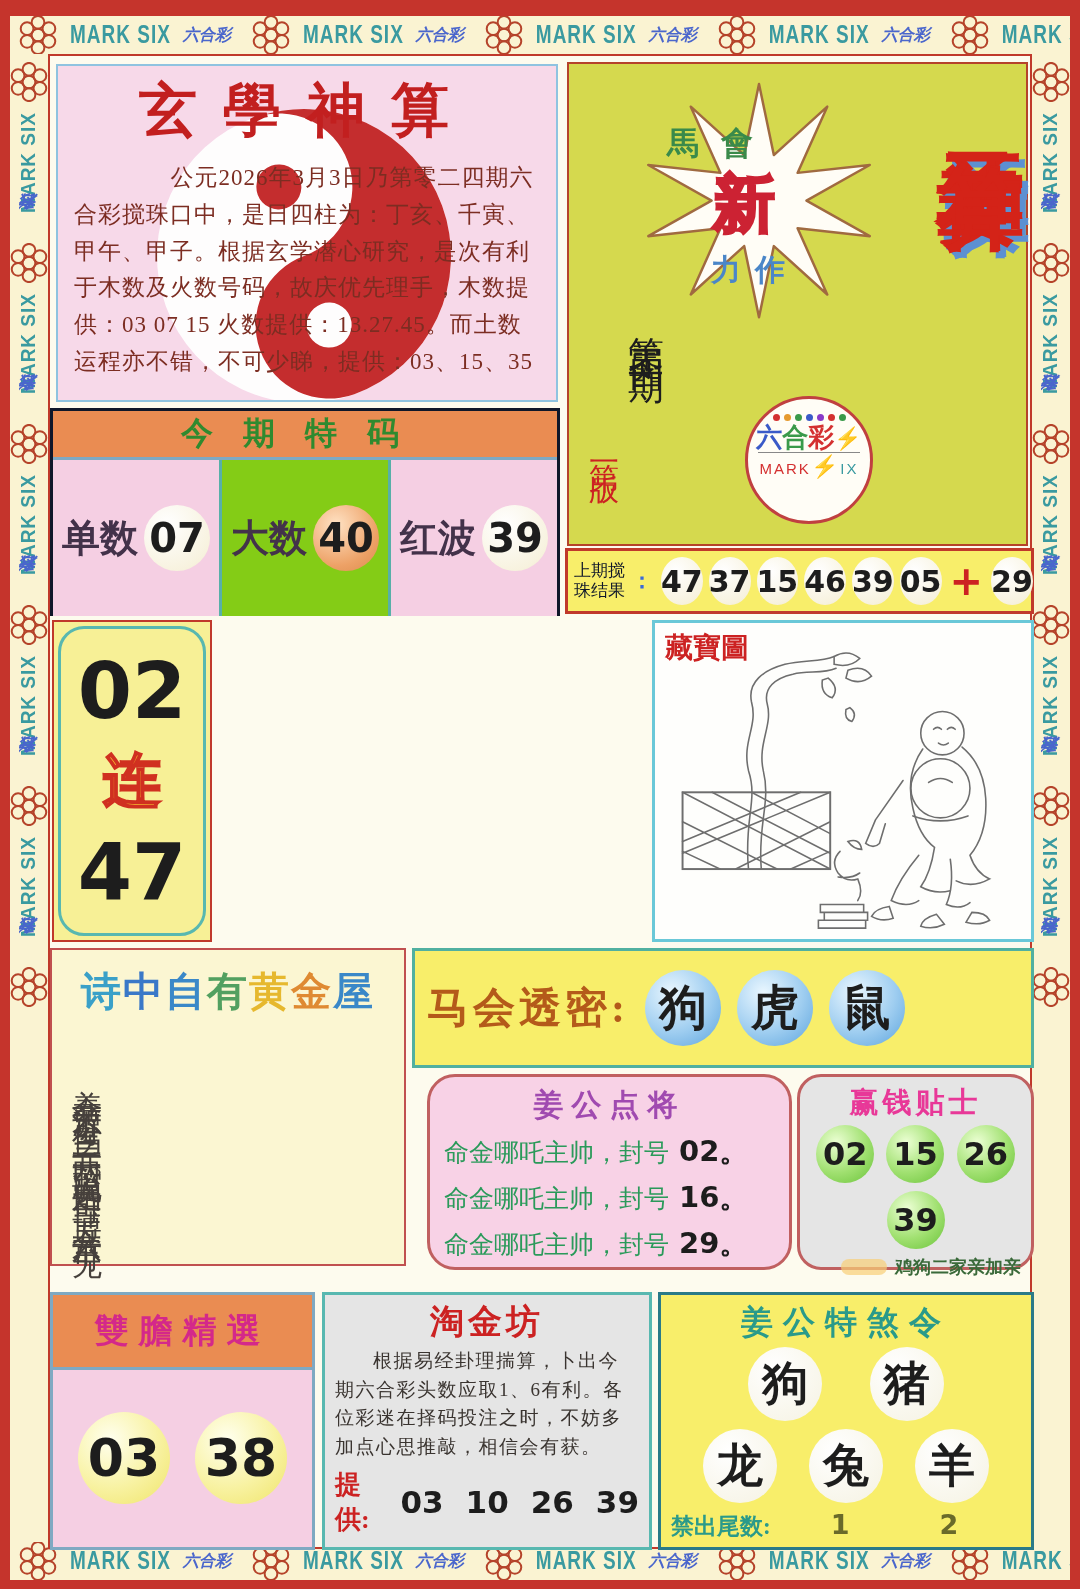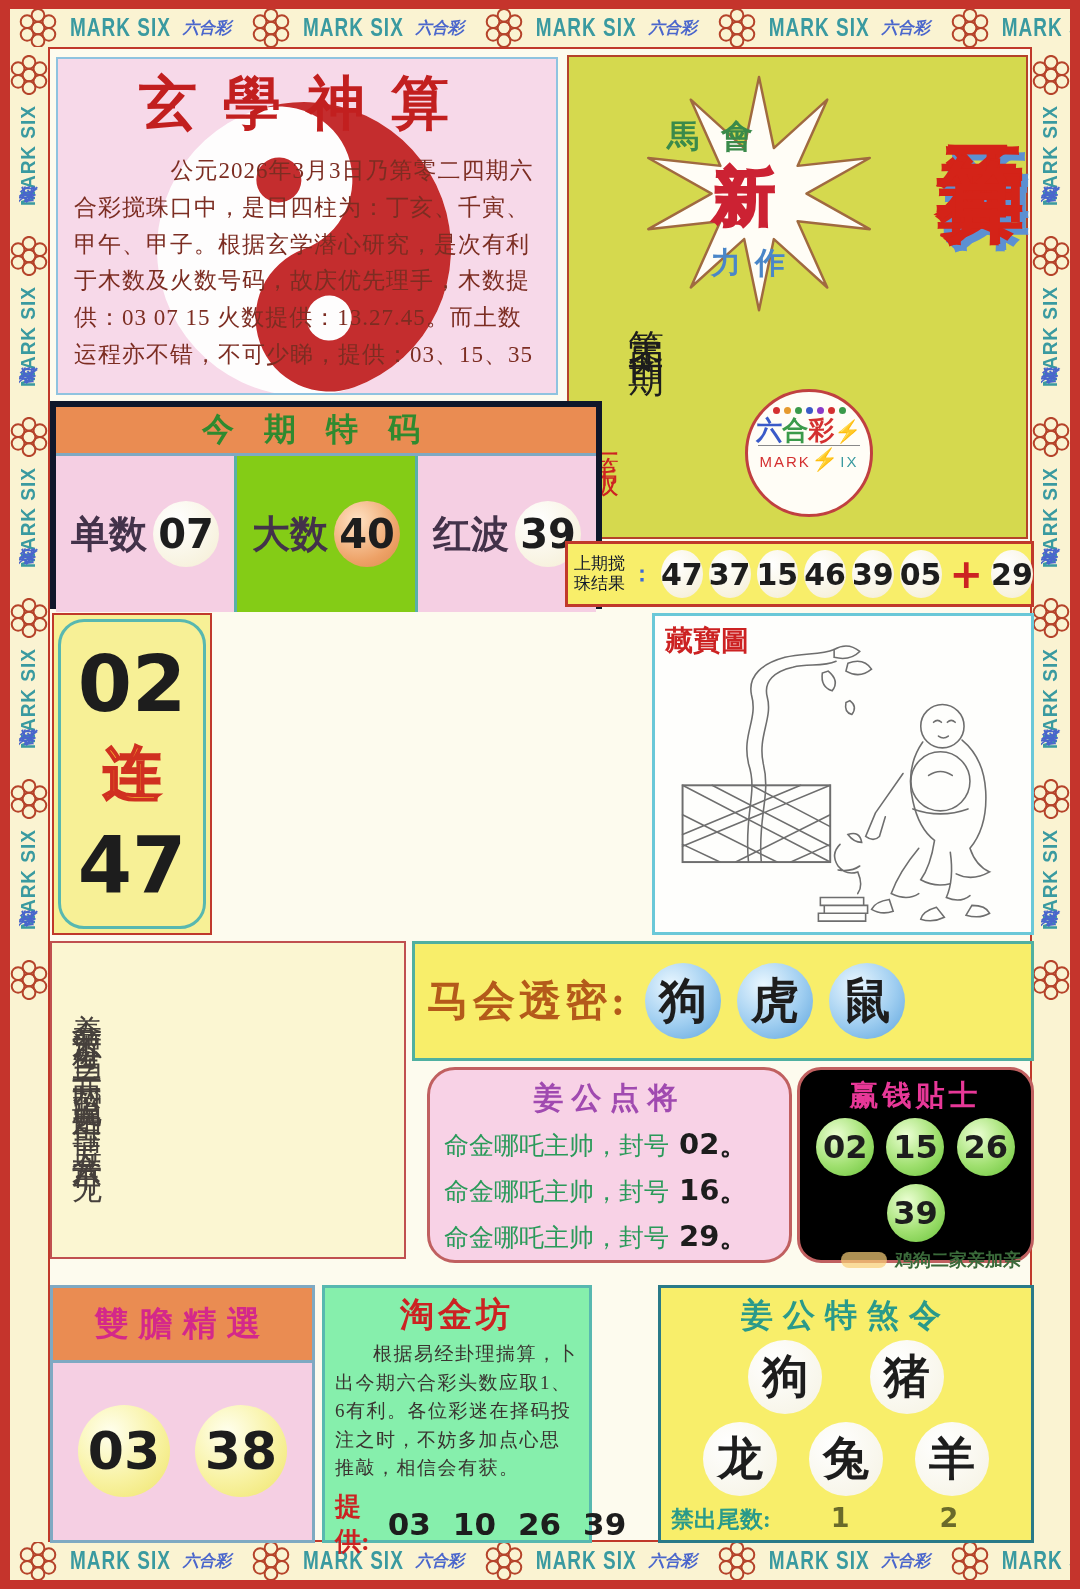--- a/index.html
+++ b/index.html
@@ -1,17 +1,17 @@
 <!DOCTYPE html>
 <html><head>
 <meta charset="utf-8">
 <style>
   html,body{margin:0;padding:0;}
   body{width:1080px;height:1589px;position:relative;background:#c5342c;font-family:"Liberation Serif",serif;}
-  .page{position:absolute;inset:0;}
+  .page{position:absolute;inset:0;margin-top:7px;}
 
   
   .frame-band{position:absolute;background:#faf3d2;display:flex;align-items:center;gap:20px;overflow:hidden;padding:0 8px;}
   .frame-band.horiz{left:10px;right:10px;height:38px;}
   .frame-band.top{top:9px;}
   .frame-band.bottom{bottom:9px;}
   .frame-band.vert{top:47px;bottom:47px;width:38px;flex-direction:column;padding:8px 0;}
   .frame-band.left{left:10px;}
   .frame-band.right{right:10px;}
   .fb-unit{display:flex;align-items:center;gap:12px;flex:none;}
@@ -42,21 +42,21 @@
   .logo{position:absolute;left:176px;top:332px;width:122px;height:122px;border-radius:50%;background:#fffdf6;border:3px solid #c04040;text-align:center;font-family:"Liberation Sans",sans-serif;}
   .logo .dots{margin-top:8px;height:16px;}
   .logo .dots i{display:inline-block;width:7px;height:7px;border-radius:50%;margin:0 2px;}
   .logo .cn{font-size:26px;font-weight:bold;line-height:1.1;}
   .logo .cn .c1{color:#3a5ac8}.logo .cn .c2{color:#3a9a4a}.logo .cn .c3{color:#d43030}
   .logo .bolt{color:#3a9a4a;font-size:22px;}
   .logo .en{font-size:15px;letter-spacing:2px;border-top:1px solid #888;margin:0 10px;padding-top:1px;}
   .logo .en .m{color:#d43030}.logo .en .x{color:#3a9aa0}
 
   
-  .blkC{left:0;top:352px;width:552px;height:208px;border:6px solid #0f172a;background:#fdfbee;}
+  .blkC{left:0;top:352px;width:510px;height:208px;border:3px solid #0f172a;background:#fdfbee;}
   .blkC .hd{height:46px;background:#ea8c52;display:flex;align-items:center;justify-content:center;font-size:32px;font-weight:bold;color:#2f8a2f;letter-spacing:30px;border-bottom:3px solid #7fa9c2;}
   .blkC .cols{display:flex;height:156px;}
   .blkC .col{flex:1;border-right:3px solid #58b0a8;display:flex;flex-direction:row;align-items:center;justify-content:center;gap:6px;}
   .blkC .col:last-child{border-right:none;}
   .blkC .col.pink{background:#f5cfe3;}
   .blkC .col.cream{background:#84cc16;}
   .blkC .lbl{font-size:38px;font-weight:bold;color:#43324a;}
 
   
   .blkD{left:515px;top:492px;width:469px;height:66px;background:#f8ee6a;border:3px solid #c0392b;display:flex;align-items:center;padding:0 6px;gap:6px;}
@@ -90,34 +90,34 @@
   .blkI{left:362px;top:892px;width:622px;height:120px;background:#f8ee6a;border:3px solid #50b0a0;display:flex;align-items:center;padding:0 12px;gap:16px;}
   .blkI .lbl{font-size:42px;font-weight:bold;color:#b45a1a;letter-spacing:4px;}
 
   
   .blkJ{left:377px;top:1018px;width:365px;height:196px;background:#f8d2e6;border:3px solid #c06060;border-radius:28px;padding:6px 14px;}
   .blkJ h3{margin:2px 0 4px;text-align:center;font-size:30px;color:#a04ab0;font-weight:bold;letter-spacing:8px;}
   .blkJ .row{display:flex;align-items:baseline;font-size:25px;color:#2a9a5a;margin-top:6px;white-space:nowrap;}
   .blkJ .row b{font-family:"DejaVu Sans",sans-serif;font-size:29px;color:#1d1d1d;margin-left:10px;font-weight:bold;}
 
   
-  .blkK{left:747px;top:1018px;width:237px;height:196px;background:#000000;border:3px solid #c06060;border-radius:24px;padding:4px 10px;}
+  .blkK{left:747px;top:1018px;width:237px;height:196px;background:#e5e5e5;border:3px solid #c06060;border-radius:24px;padding:4px 10px;}
   .blkK h3{margin:2px 0 2px;text-align:center;font-size:29px;color:#e83898;font-weight:bold;letter-spacing:4px;}
   .blkK .grid{display:flex;flex-wrap:wrap;justify-content:space-around;row-gap:8px;margin-top:2px;}
   .blkK .foot{display:flex;align-items:center;justify-content:flex-end;gap:8px;margin-top:6px;}
   .blkK .blob{width:46px;height:16px;border-radius:8px;background:#f8cf78;opacity:.7;}
   .blkK .ft{font-size:18px;color:#3a6a3a;font-weight:bold;}
 
   
   .blkL{left:0;top:1236px;width:265px;height:258px;border:3px solid #7fa9c2;background:#f5cfe3;}
   .blkL .hd{height:72px;background:#ea8c52;display:flex;align-items:center;justify-content:center;font-size:34px;font-weight:bold;color:#d4288a;letter-spacing:10px;border-bottom:3px solid #7fa9c2;}
   .blkL .body{height:176px;display:flex;align-items:center;justify-content:space-evenly;}
 
   
-  .blkM{left:272px;top:1236px;width:270px;height:258px;background:#86efac;border:3px solid #58b8b0;padding:2px 10px;}
+  .blkM{left:272px;top:1236px;width:330px;height:258px;background:#e5e5e5;border:3px solid #58b8b0;padding:2px 10px;}
   .blkM h3{margin:2px 0 0;text-align:center;font-size:34px;color:#cc2222;font-weight:bold;letter-spacing:4px;}
   .blkM p{margin:2px 0 0;font-size:19px;line-height:1.5;color:#3a3430;text-indent:2em;letter-spacing:1.5px;}
   .blkM .prov{display:flex;align-items:center;gap:18px;margin-top:6px;}
   .blkM .pl{font-size:26px;font-weight:bold;color:#cc2222;}
   .blkM .pn{font-family:"DejaVu Sans",sans-serif;font-size:31px;font-weight:bold;color:#1d1d1d;display:flex;gap:22px;}
 
   
   .blkN{left:608px;top:1236px;width:376px;height:258px;background:#f8ee6a;border:3px solid #2a7a88;padding:2px 10px;}
   .blkN h3{margin:4px 0 2px;text-align:center;font-size:32px;color:#2a9a8a;font-weight:bold;letter-spacing:10px;}
   .blkN .r1{display:flex;justify-content:space-evenly;margin:2px 30px 0;}
@@ -552,20 +552,21 @@
         <path d="M272,128 q-18,26 -10,60 q6,28 22,40 q-4,26 -14,40 q14,8 30,4 M312,126 q22,18 24,52 q2,36 -16,58 q6,18 20,24 q-18,10 -34,2"></path>
         <circle cx="290" cy="168" r="30"></circle>
         <path d="M278,162 q12,-8 24,0"></path>
         <path d="M262,196 q28,10 56,0 M268,236 q-20,24 -28,46 q16,8 28,0 M300,240 q4,28 -4,46 q14,6 24,-2"></path>
         <path d="M252,160 l-28,40 M224,200 l-10,24 q8,6 14,0 l6,-20"></path>
         <path d="M238,288 q-14,2 -18,10 q10,6 22,2 z M286,296 q-14,4 -16,12 q12,4 24,-2 z M322,294 q14,0 18,8 q-10,6 -24,2 z"></path>
       </svg>
     </div>
 
     <div class="blk blkH">
+      <div class="ttl"><span style="color: rgb(58, 160, 200);">诗</span><span style="color: rgb(58, 120, 200);">中</span><span style="color: rgb(58, 136, 200);">自</span><span style="color: rgb(82, 160, 96);">有</span><span style="color: rgb(230, 184, 46);">黄</span><span style="color: rgb(223, 138, 50);">金</span><span style="color: rgb(58, 136, 200);">屋</span></div>
       <div class="cols">
         <span>养命苦源不可伤</span>
         <span>三二三二两帮腔</span>
         <span>说定四二可一博</span>
         <span>三五合八不可无</span>
       </div>
     </div>
 
     <div class="blk blkI">
       <div class="lbl">马会透密:</div>

